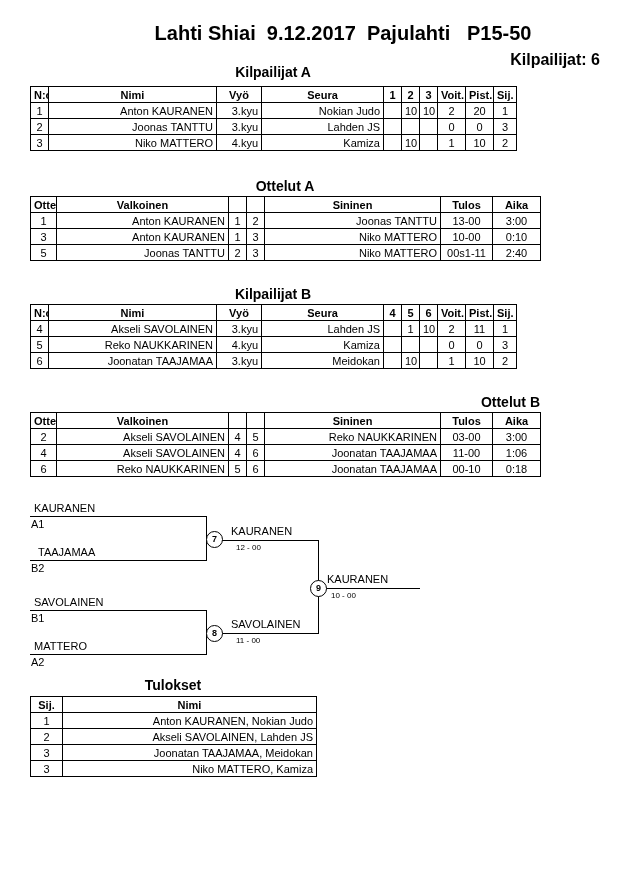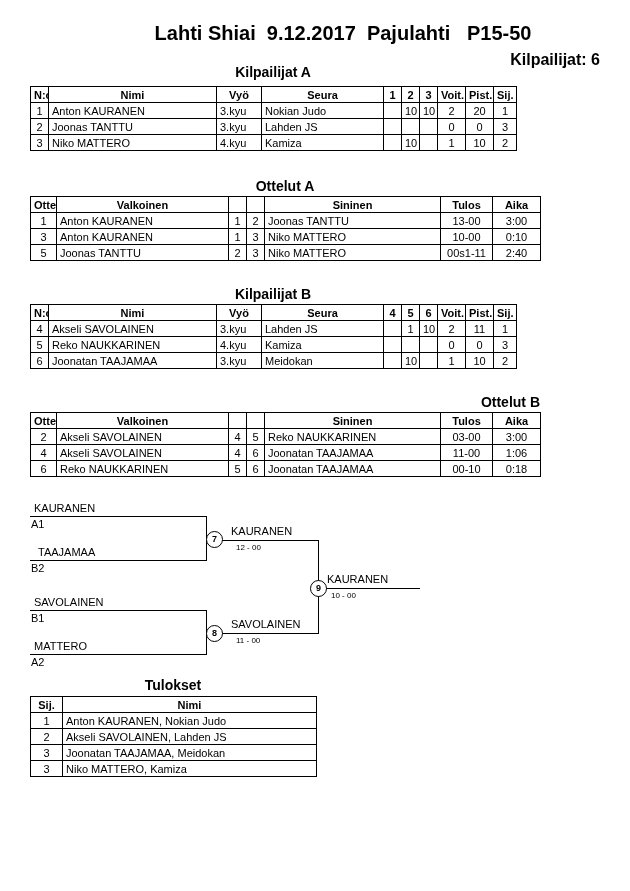--- a/index.html
+++ b/index.html
@@ -12,21 +12,21 @@
     font-size:20px; font-weight:bold; white-space:pre;padding-left:28px;
   }
   .comp-count { position:absolute; top:51px; right:30px; font-size:16px; font-weight:bold; }
   .sec-head { position:absolute; text-align:center; font-size:14px; font-weight:bold; }
   table.sheet { position:absolute; border-collapse:collapse; table-layout:fixed; background:#fff; }
   .sheet th, .sheet td {
     border:1px solid #000; font-size:11px; height:15px; padding:0 3px;
     overflow:hidden; white-space:nowrap; font-weight:normal;
   }
   .sheet th { font-weight:bold; text-align:center; }
-  .c { text-align:center; } .l { text-align:left; }
+  .c { text-align:center; } .l { text-align:right; }
   
   .bk-name  { position:absolute; font-size:11px; white-space:nowrap; }
   .bk-seed  { position:absolute; font-size:11px; white-space:nowrap; }
   .bk-score { position:absolute; font-size:8px; white-space:nowrap; }
   .bk-line  { position:absolute; border-top:1px solid #000; height:0; }
   .bk-vline { position:absolute; border-left:1px solid #000; width:0; }
   .bk-node  {
     position:absolute; width:15px; height:15px; border:1px solid #000; border-radius:50%;
     background:#fff; font-size:9px; font-weight:bold; line-height:15px; text-align:center; z-index:2;
   }

